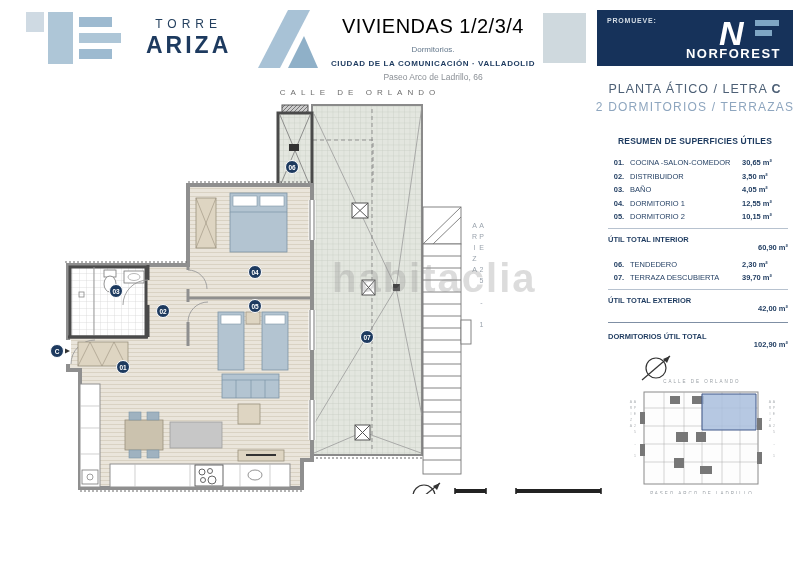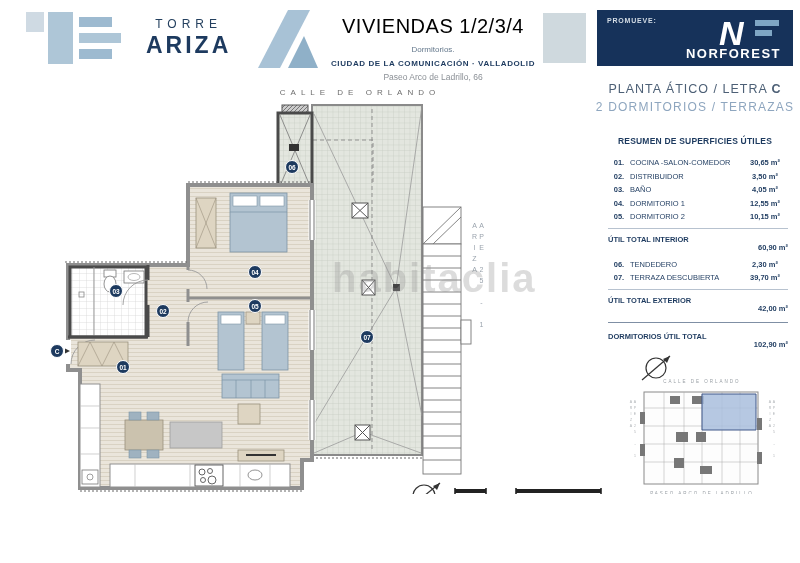--- a/index.html
+++ b/index.html
@@ -27,21 +27,21 @@
   
   .panel{left:590px;top:82px;width:210px;color:#1d3a5f;}
   .panel-title{text-align:center;font-size:12.5px;color:#4d6076;letter-spacing:1px;}
   .panel-title b{font-weight:bold;}
   .panel-subtitle{text-align:center;font-size:12px;color:#8fa;color:#8ea6bf;letter-spacing:1.2px;margin-top:4px;}
   .table-title{text-align:center;font-size:8.5px;font-weight:bold;color:#1d3a5f;margin-top:22px;letter-spacing:0.2px;}
   .stable{margin:10px 12px 0 18px;font-size:7.5px;}
   .srow{display:flex;line-height:13.5px;}
   .srow .num{width:22px;font-weight:bold;text-align:center;}
   .srow .lbl{flex:1;}
-  .srow .val{width:46px;text-align:center;font-weight:bold;}
+  .srow .val{width:46px;text-align:left;font-weight:bold;}
   .trow{display:flex;line-height:13px;font-weight:bold;border-top:1px solid #b7c2cf;
         margin-top:4px;padding-top:4px;}
   .trow .lbl{flex:1;}
   .trow .val{width:46px;text-align:right;margin-top:8px;}
   .grand{border-top:1px solid #7f8fa4;margin-top:7px;padding-top:7px;}
 
   
   .plansvg{left:30px;top:84px;}
   .vtext{writing-mode:vertical-rl;text-orientation:upright;font-size:7px;letter-spacing:4px;
          color:#9aa3ad;}

